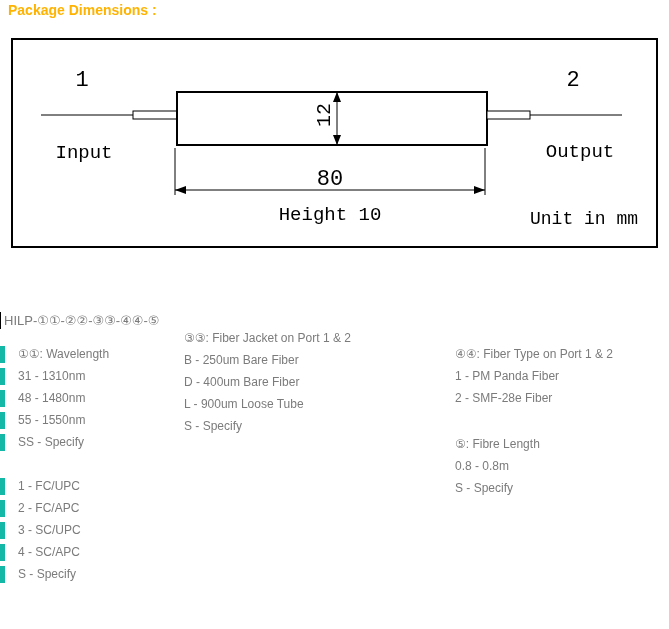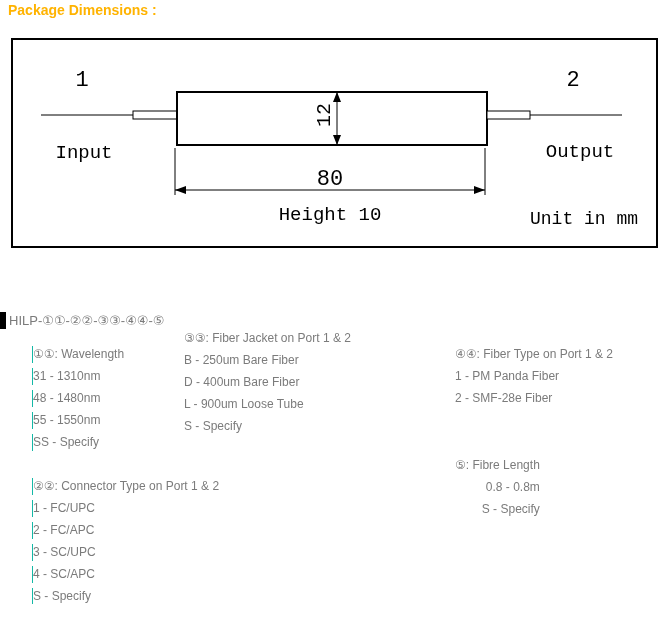--- a/index.html
+++ b/index.html
@@ -15,29 +15,29 @@
     position:absolute; left:11px; top:38px; width:643px; height:206px;
     border:2px solid #000000; background:#ffffff;
   }
   .diagram-box svg { display:block; }
   .cad-text {
     font-family:"Liberation Mono","DejaVu Sans Mono",monospace;
     fill:#000000;
   }
   .part-code {
     position:absolute; left:0; top:312px; font-size:13px; color:#7B7B7B;
-    line-height:17px; border-left:6px solid #000000; padding-left:3px;
+    line-height:17px; border-left:1px solid #000000; padding-left:3px;
     white-space:nowrap;
   }
   .group { position:absolute; }
   .row {
     height:17px; line-height:17px; margin-bottom:5px; font-size:12px;
     color:#7B7B7B; white-space:nowrap;
   }
-  .group.bordered .row { border-left:1px solid #14b8a6; padding-left:0;margin-left:32px; }
+  .group.bordered .row { border-left:5px solid #14b8a6; padding-left:13px; }
 </style>
 </head>
 <body>
 
 <div class="page">
 
   <h2 class="section-title" style="left:8px; top:2px;">Package Dimensions :</h2>
 
   <div class="diagram-box">
     <svg width="643" height="206" viewBox="0 0 643 206">
@@ -76,21 +76,20 @@
 
   <div class="group bordered" style="left:0; top:346px;">
     <div class="row">①①: Wavelength</div>
     <div class="row">31 - 1310nm</div>
     <div class="row">48 - 1480nm</div>
     <div class="row">55 - 1550nm</div>
     <div class="row">SS - Specify</div>
   </div>
 
   <div class="group bordered" style="left:0; top:478px;">
-    <div class="row">②②: Connector Type on Port 1 &amp; 2</div>
     <div class="row">1 - FC/UPC</div>
     <div class="row">2 - FC/APC</div>
     <div class="row">3 - SC/UPC</div>
     <div class="row">4 - SC/APC</div>
     <div class="row">S - Specify</div>
   </div>
 
   <div class="group" style="left:184px; top:330px;">
     <div class="row">③③: Fiber Jacket on Port 1 &amp; 2</div>
     <div class="row">B - 250um Bare Fiber</div>
@@ -98,19 +97,19 @@
     <div class="row">L - 900um Loose Tube</div>
     <div class="row">S - Specify</div>
   </div>
 
   <div class="group" style="left:455px; top:346px;">
     <div class="row">④④: Fiber Type on Port 1 &amp; 2</div>
     <div class="row">1 - PM Panda Fiber</div>
     <div class="row">2 - SMF-28e Fiber</div>
   </div>
 
-  <div class="group" style="left:455px; top:457px;text-align:right;">
+  <div class="group" style="left:455px; top:436px;">
     <div class="row">⑤: Fibre Length</div>
     <div class="row">0.8 - 0.8m</div>
     <div class="row">S - Specify</div>
   </div>
 
 </div>
 
 </body></html>

